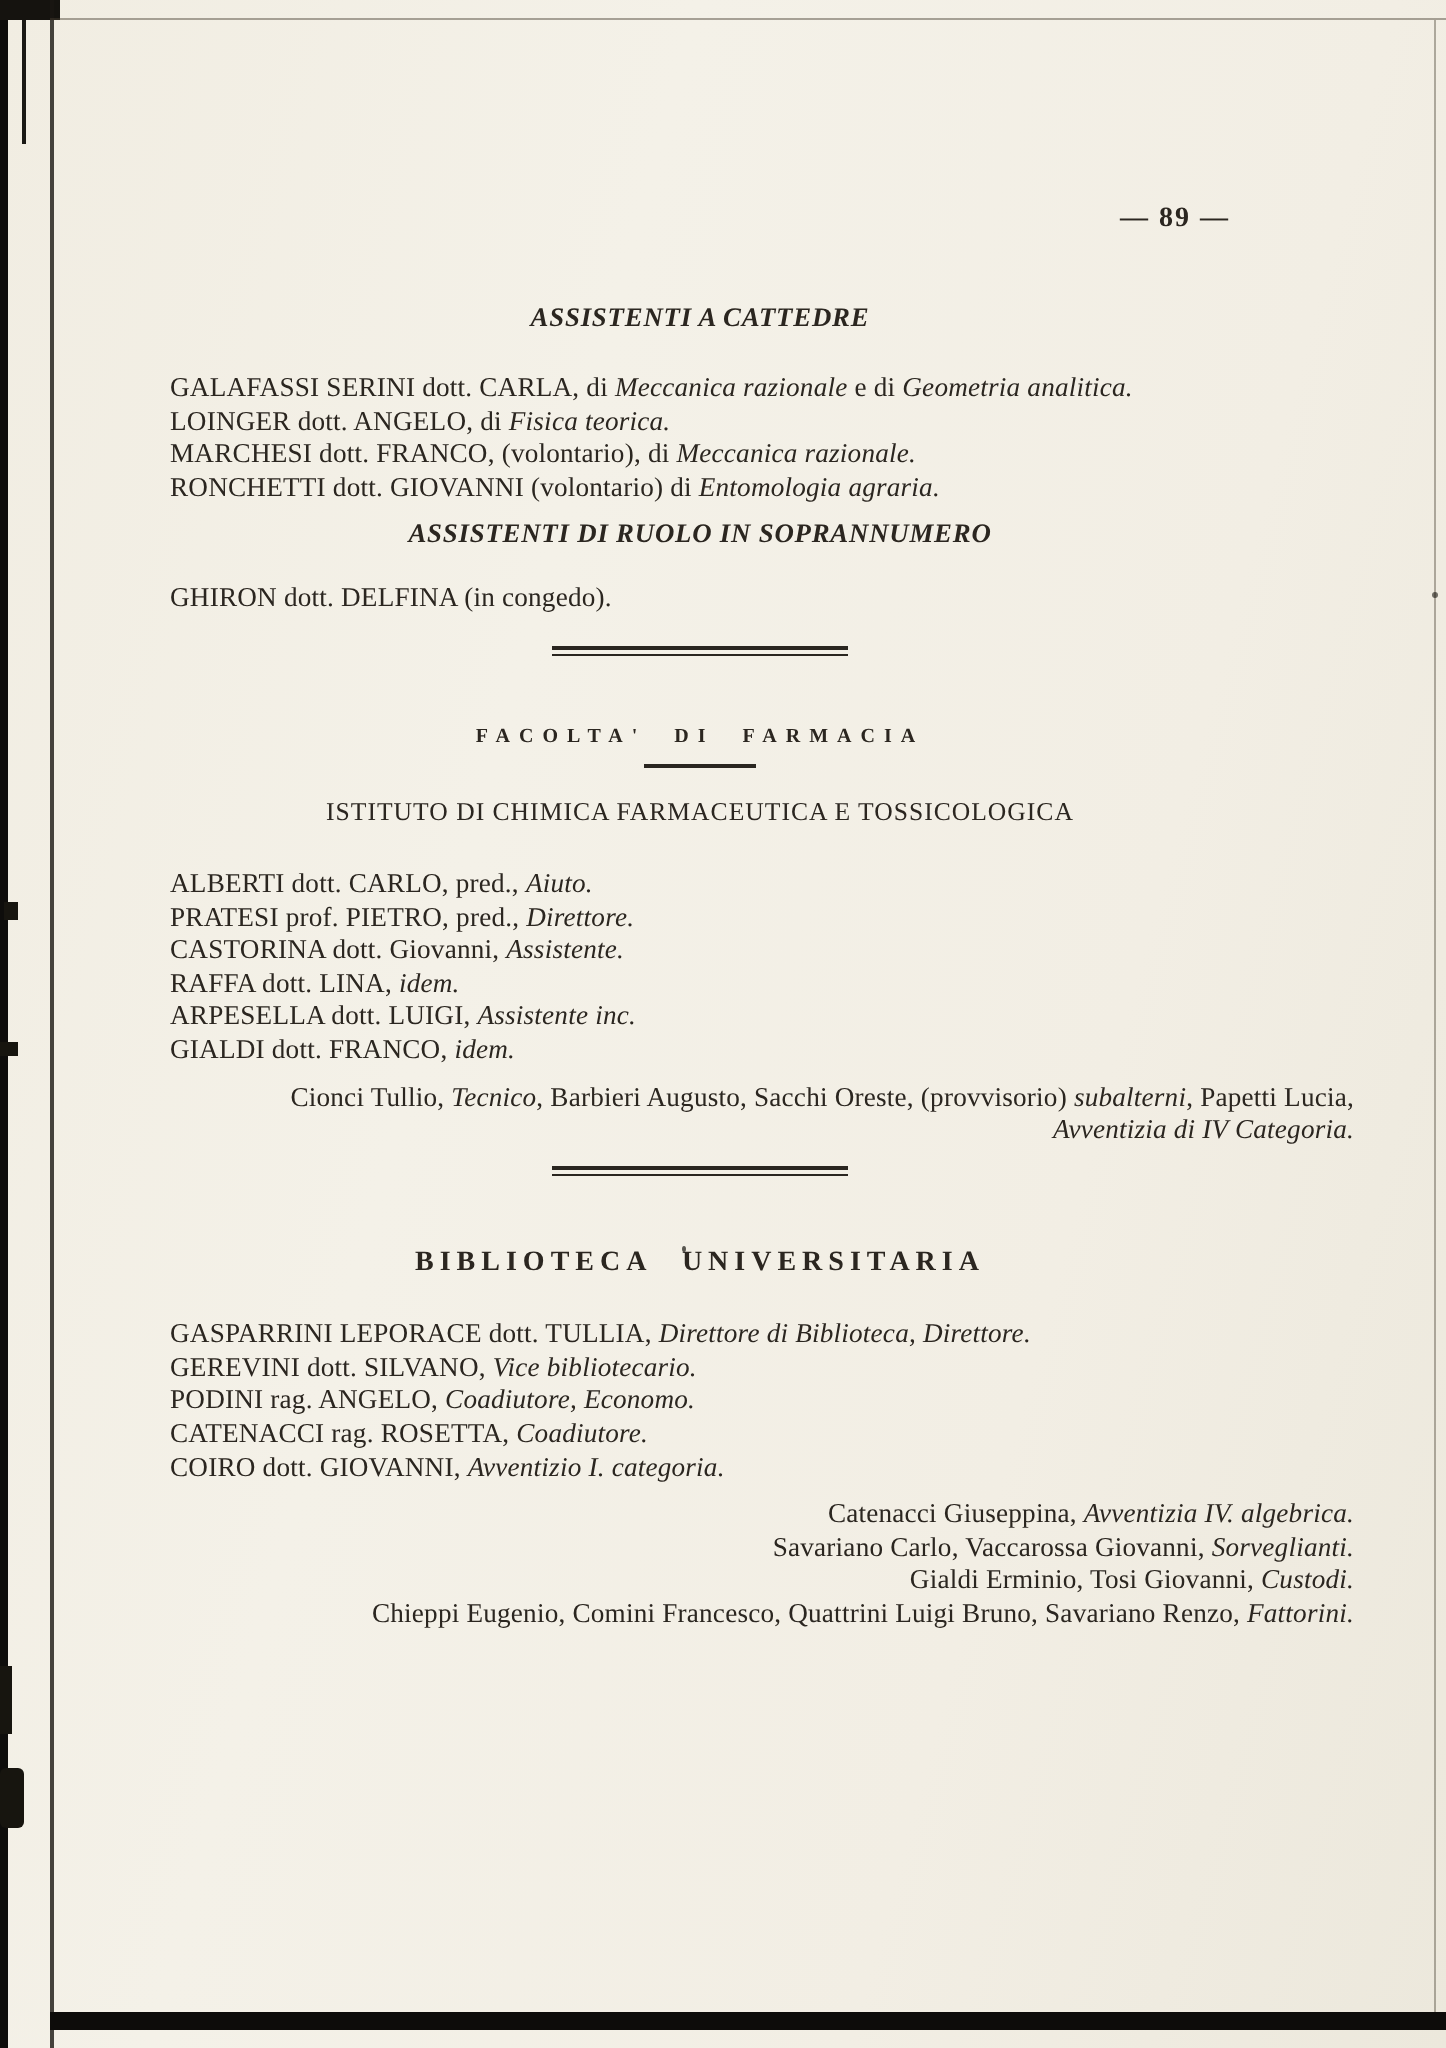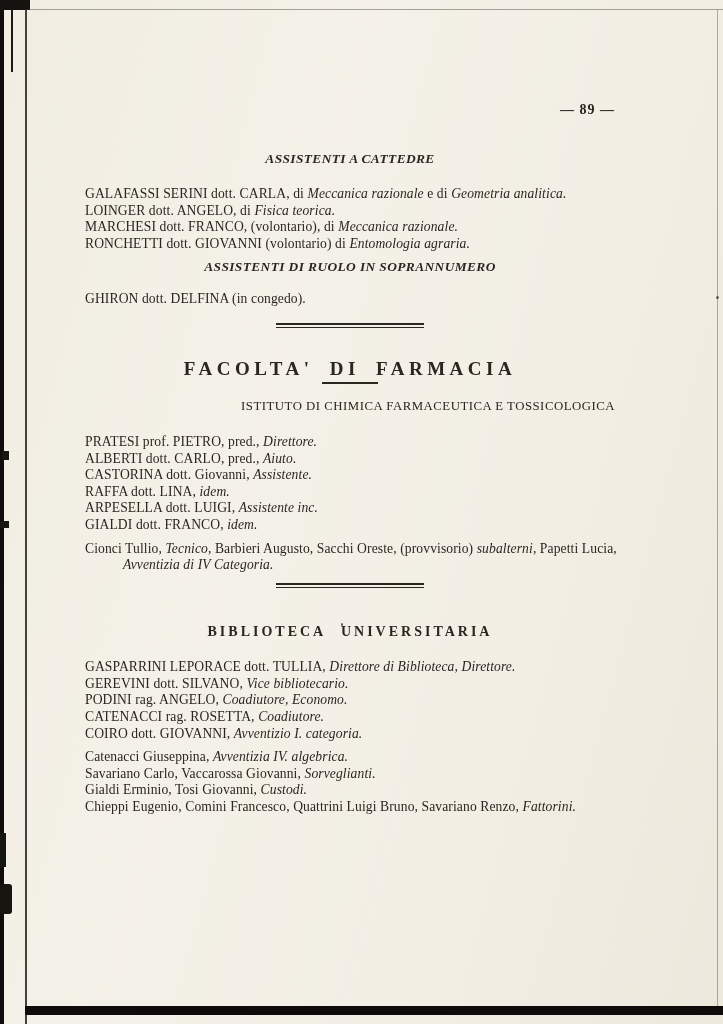--- a/index.html
+++ b/index.html
@@ -36,33 +36,33 @@
     position:absolute; left:85px; top:0; width:592px;
     font-size:13.6px; line-height:16.6px;
     letter-spacing:0.1px;
   }
   .center-block { width:530px; text-align:center; }
   .page-number { margin-top:102px; font-weight:bold; font-size:14px; letter-spacing:1px;text-align:right; }
   .h-italic { font-weight:bold; font-style:italic; font-size:13.4px; letter-spacing:0.4px; }
   .h1-space { margin-top:32px; }
   .h2-space { margin-top:6px; }
   .h-caps {
-    font-weight:bold; font-size:19px;
+    font-weight:bold; font-size:10px;
     letter-spacing:4.5px; word-spacing:7px;
     margin-top:33px;
   }
   .h-caps2 {
     font-weight:bold; font-size:14px;
     letter-spacing:3px; word-spacing:9px;
     margin-top:36px;
   }
   .title-underline { width:56px; height:2px; background:#2a2620; margin:5px auto 0; }
-  .subheading { font-size:12.8px; letter-spacing:0.5px; margin-top:14px;text-align:right; }
+  .subheading { font-size:12.8px; letter-spacing:0.5px; margin-top:14px; }
   .list { margin-top:19px; }
-  .list.tight { margin-top:7px; }
+  .list.tight { margin-top:7px;text-align:right; }
   .entry {
     padding-left:38px; text-indent:-38px;
     white-space:pre-wrap;
   }
   .it { font-style:italic; }
   .ghiron { margin-top:16px; }
   .divider { width:148px; margin:15px auto 0; }
   .divider.second { margin-top:9px; }
   .divider .d1 { height:2px; background:#2a2620; margin-bottom:2px; }
   .divider .d2 { height:1px; background:#2a2620; }
@@ -111,22 +111,22 @@
     </div>
 
     <div class="center-block h-caps">FACOLTA' DI FARMACIA</div>
     <div class="center-block">
       <div class="title-underline"></div>
     </div>
 
     <div class="center-block subheading">ISTITUTO DI CHIMICA FARMACEUTICA E TOSSICOLOGICA</div>
 
     <div class="list">
+        <div class="entry"><span>ALBERTI dott. CARLO, pred., </span><span class="it">Aiuto.</span></div>
         <div class="entry"><span>PRATESI prof. PIETRO, pred., </span><span class="it">Direttore.</span></div>
-        <div class="entry"><span>ALBERTI dott. CARLO, pred., </span><span class="it">Aiuto.</span></div>
         <div class="entry"><span>CASTORINA dott. Giovanni, </span><span class="it">Assistente.</span></div>
         <div class="entry"><span>RAFFA dott. LINA, </span><span class="it">idem.</span></div>
         <div class="entry"><span>ARPESELLA dott. LUIGI, </span><span class="it">Assistente inc.</span></div>
         <div class="entry"><span>GIALDI dott. FRANCO, </span><span class="it">idem.</span></div>
       </div>
 
     <div class="list tight">
         <div class="entry"><span>Cionci Tullio, </span><span class="it">Tecnico</span><span>, Barbieri Augusto, Sacchi Oreste, (provvisorio) </span><span class="it">subalterni</span><span>, Papetti Lucia,
 </span><span class="it">Avventizia di IV Categoria.</span></div>
       </div>

